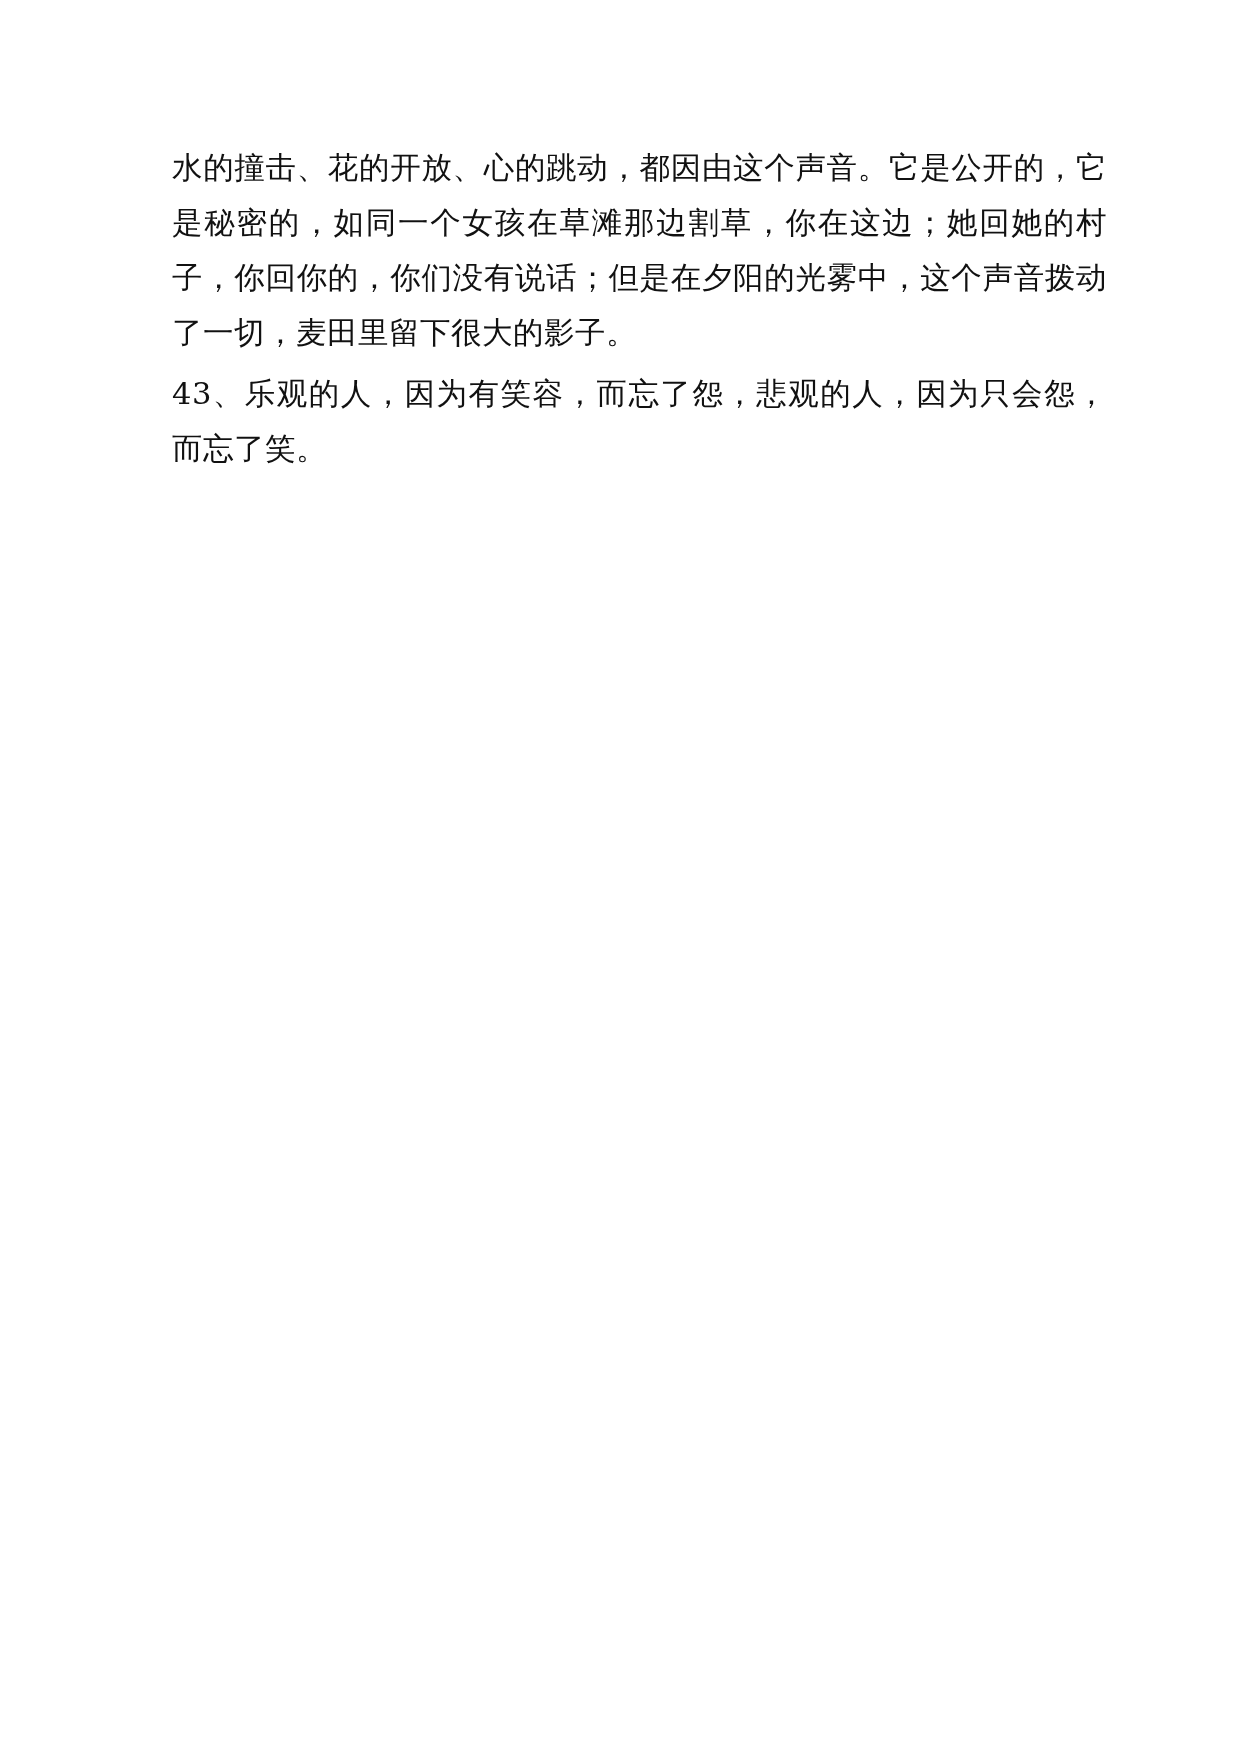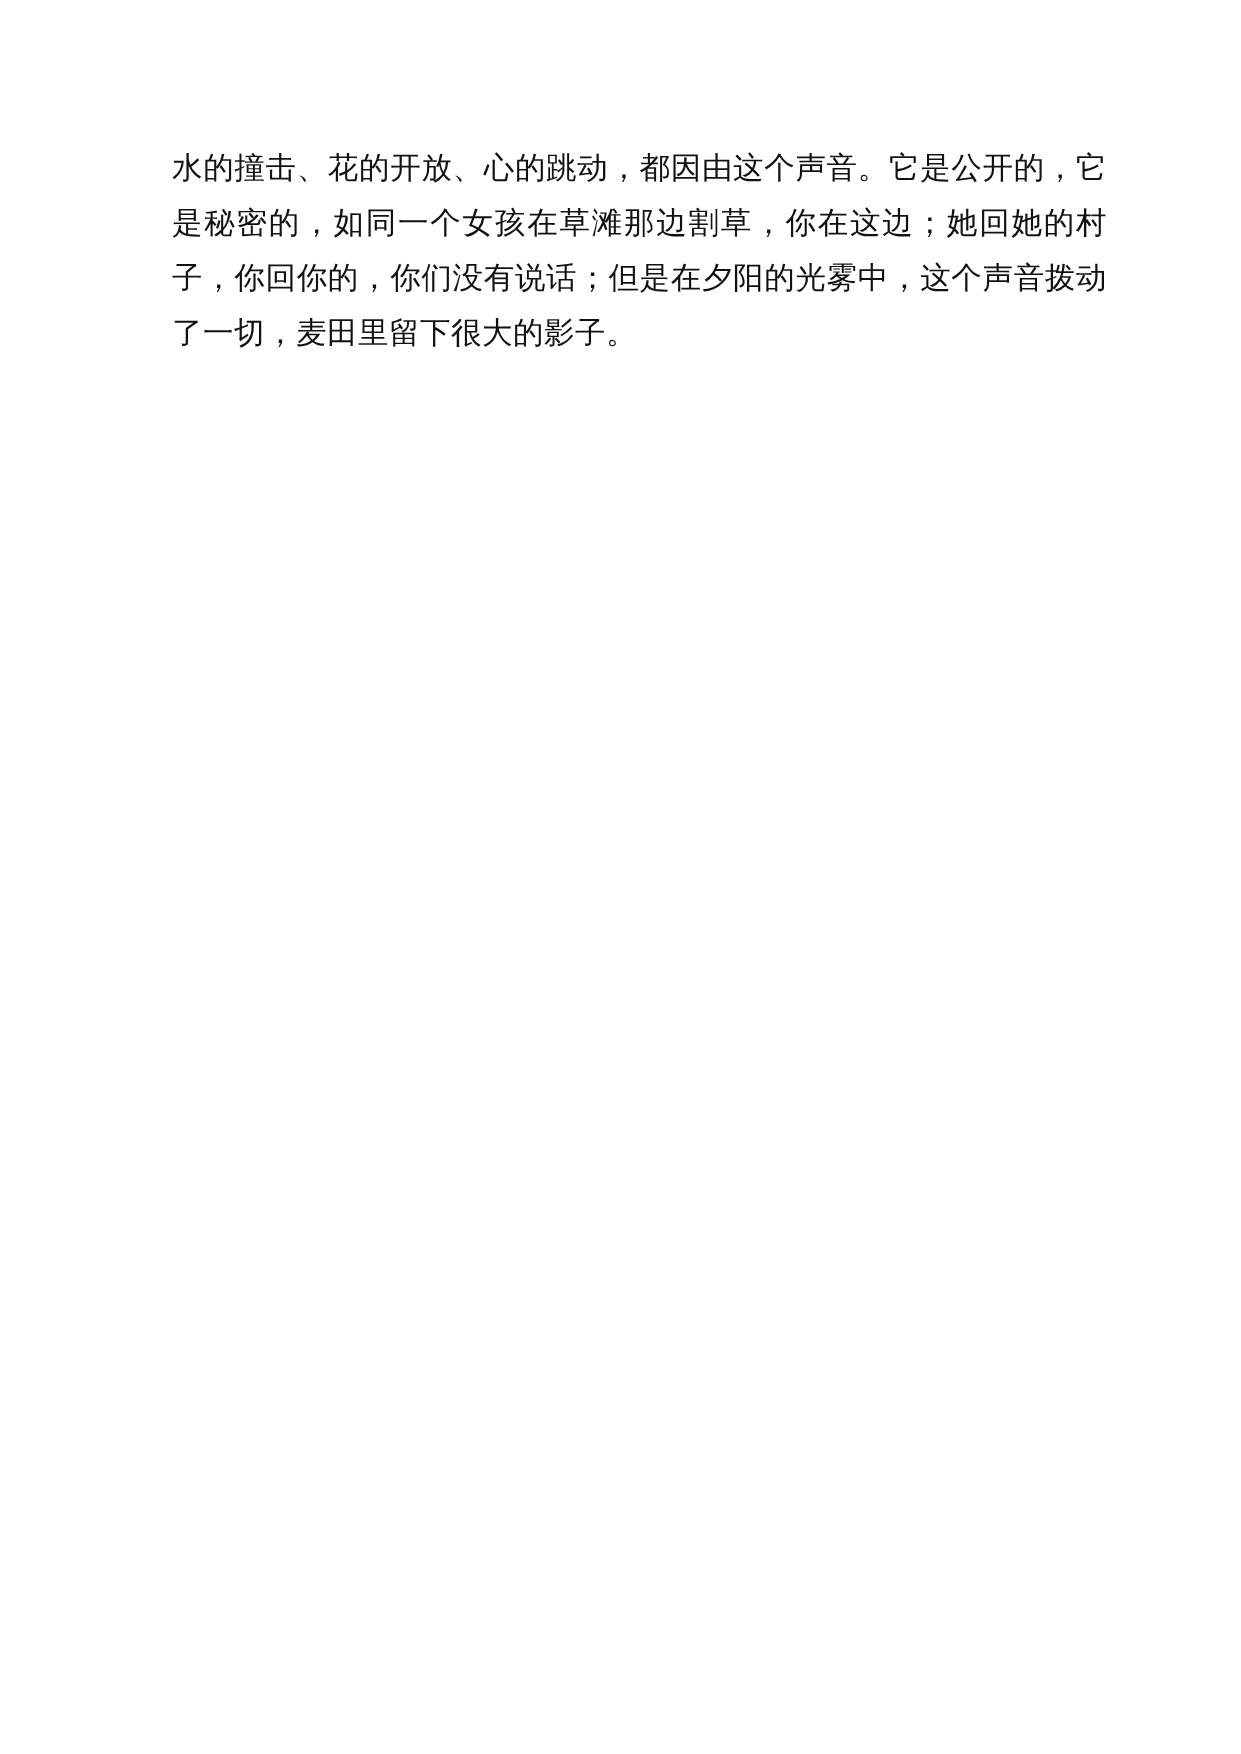--- a/index.html
+++ b/index.html
@@ -41,14 +41,15 @@
   .para.spaced {
     margin-top: 6px;
   }
 </style>
 </head>
 <body>
 
 <div class="page">
   <div class="doc-body">
     <p class="para">水的撞击、花的开放、心的跳动，都因由这个声音。它是公开的，它是秘密的，如同一个女孩在草滩那边割草，你在这边；她回她的村子，你回你的，你们没有说话；但是在夕阳的光雾中，这个声音拨动了一切，麦田里留下很大的影子。</p>
+    <p class="para spaced">43、乐观的人，因为有笑容，而忘了怨，悲观的人，因为只会怨，而忘了笑。</p>
   </div>
 </div>
 
 </body></html>

